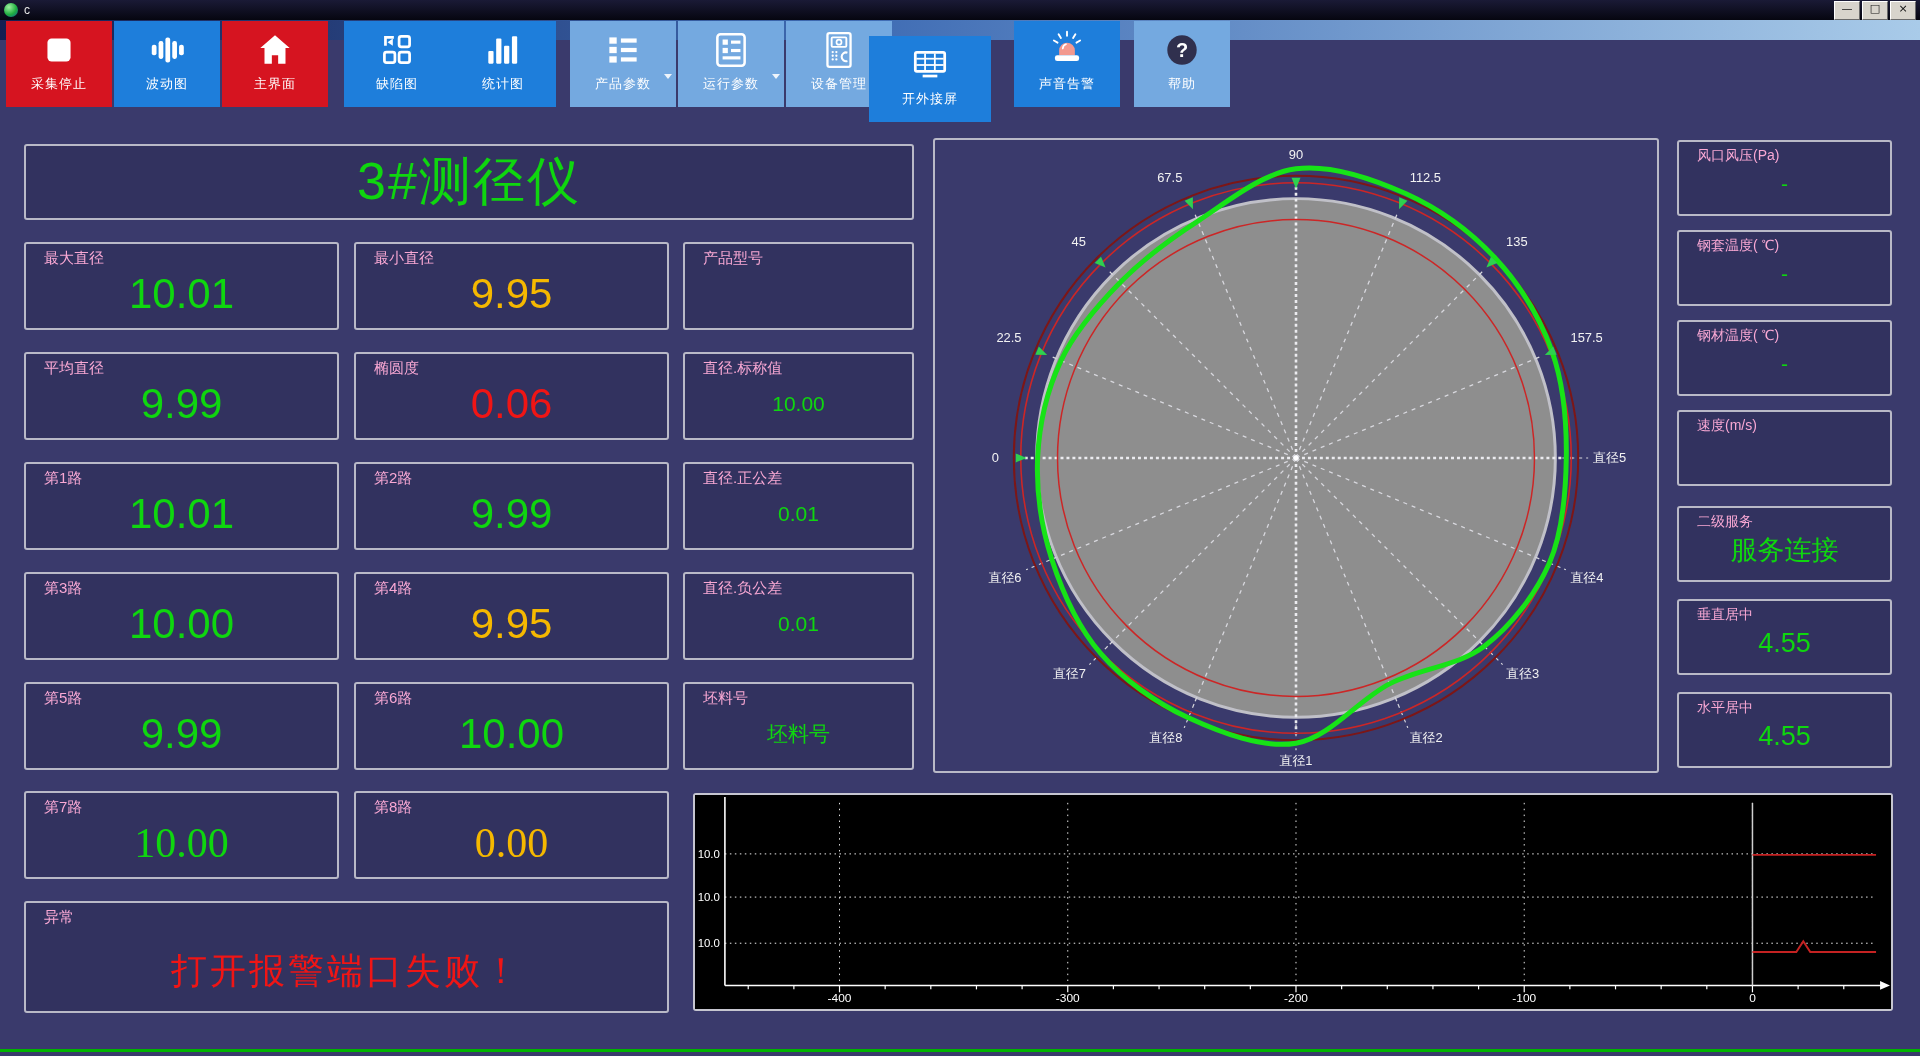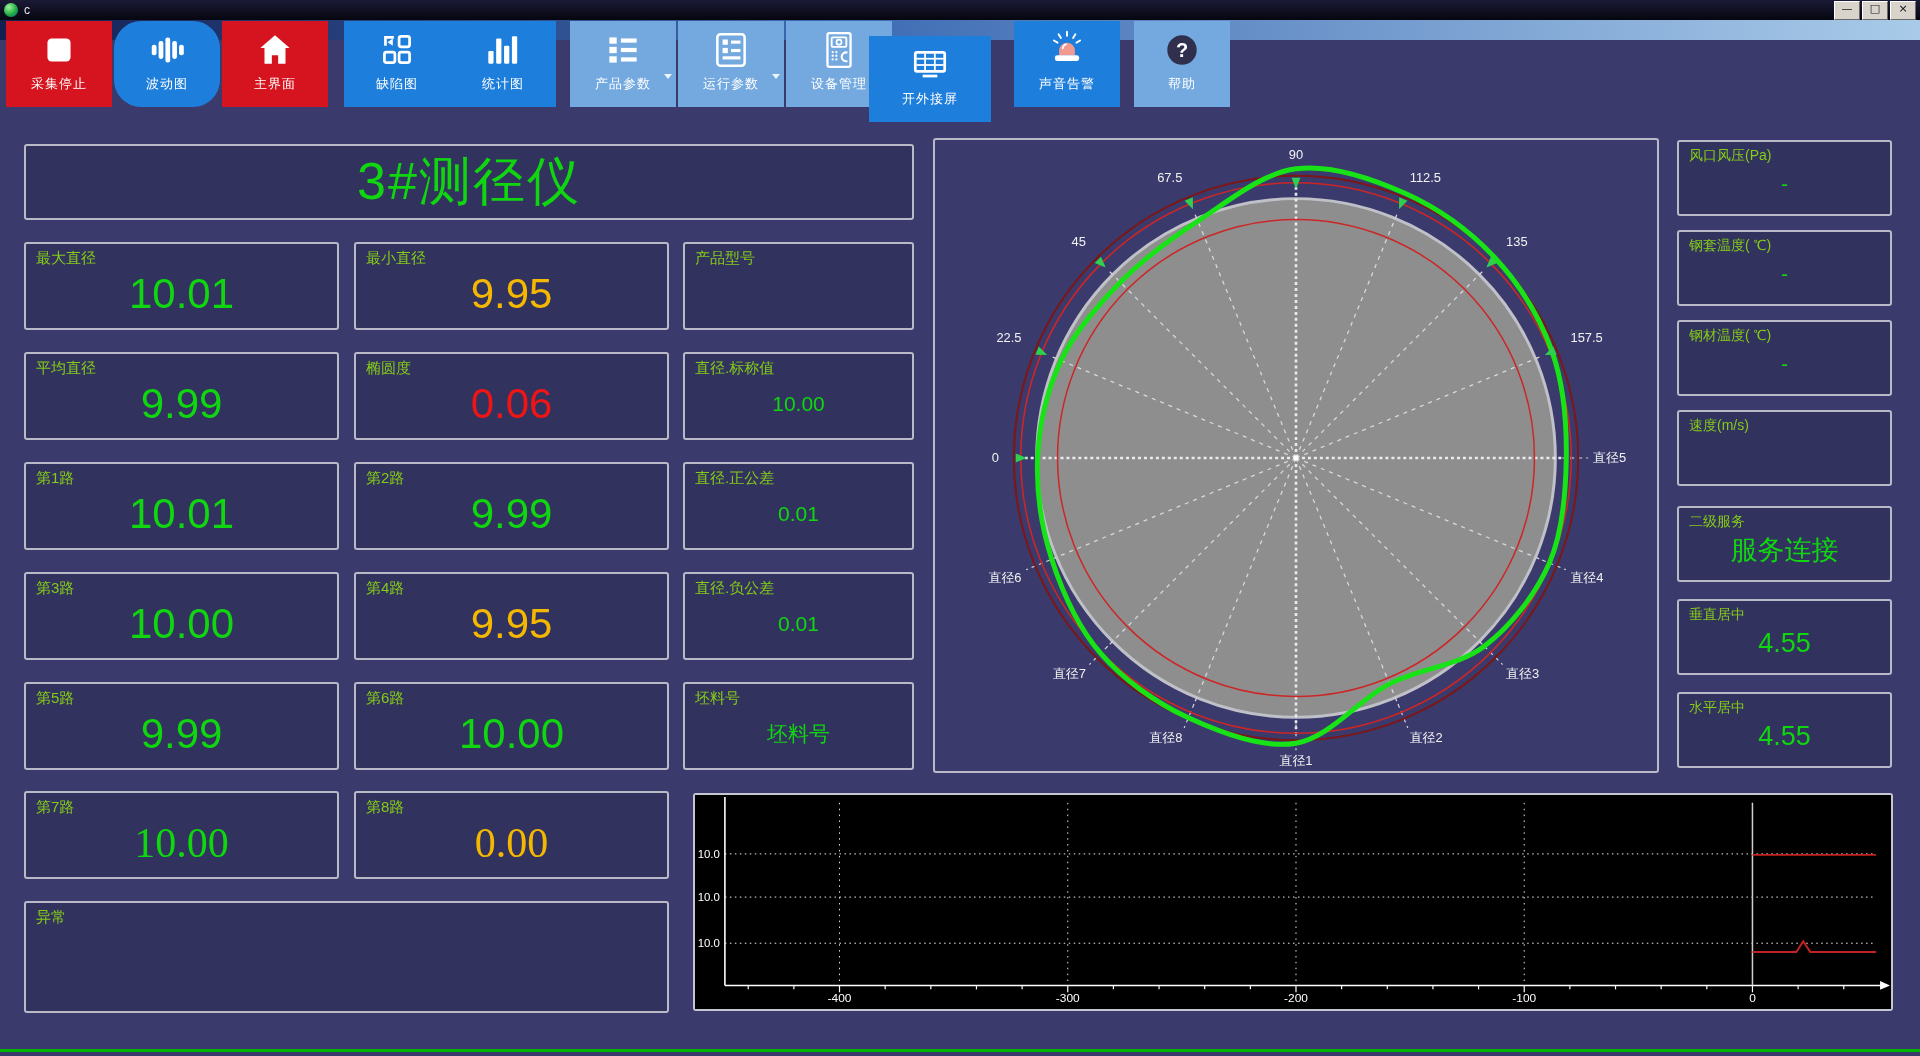--- a/index.html
+++ b/index.html
@@ -19,21 +19,21 @@
   .tb-btn{position:absolute;top:21px;height:86px;color:#fff;text-align:center;cursor:pointer;z-index:10;box-sizing:border-box}
   .tb-btn.red{background:#d61420}
   .tb-btn.blue{background:#1e7edb}
   .tb-btn.light{background:#74a9e0}
   .tb-icon{display:block;margin:8px auto 0;width:42px;height:42px}
   .tb-label{font-size:13px;margin-top:4px;letter-spacing:1px}
   .dd-arrow{position:absolute;right:4px;bottom:28px;width:0;height:0;border-left:4px solid transparent;border-right:4px solid transparent;border-top:5px solid #eef4fb}
 
   
   .panel{position:absolute;background:#32325f;border:2px solid #b9b9c7;border-radius:3px;box-sizing:border-box}
-  .p-label{position:absolute;left:10px;top:5px;font-size:15px;color:#84cc16;white-space:nowrap}
+  .p-label{position:absolute;left:18px;top:5px;font-size:15px;color:#f9a8d4;white-space:nowrap}
   .p-value{position:absolute;left:0;right:0;top:18px;bottom:2px;display:flex;align-items:center;justify-content:center;font-size:42px}
   .p-value.small{font-size:21px}
   .p-value.serif{font-family:"Liberation Serif",serif}
   .green{color:#0fd60f}
   .amber{color:#f5b800}
   .red-txt{color:#f01515}
 
   .title-panel{left:24px;top:144px;width:890px;height:76px}
   .station-title{width:100%;height:100%;display:flex;align-items:center;justify-content:center;font-size:52px;color:#0fd60f;letter-spacing:2px}
 
@@ -65,21 +65,21 @@
 </div>
 
 <div class="strip"></div>
 <div id="toolbar">
     <div class="tb-btn red" style="left: 6px; width: 106px;">
       <span class="tb-icon"><svg viewBox="0 0 40 40" width="42" height="42">
           <rect x="9" y="9" width="22" height="22" rx="4" fill="#fff"></rect>
         </svg></span>
       <div class="tb-label">采集停止</div>
     </div>
-    <div class="tb-btn blue" style="left: 114px; width: 106px; border-radius: 27px;">
+    <div class="tb-btn blue" style="left: 114px; width: 106px;">
       <span class="tb-icon"><svg viewBox="0 0 40 40" width="42" height="42">
           <g fill="#fff">
             <rect x="5.5" y="15" width="4.5" height="10" rx="2"></rect>
             <rect x="12" y="11.5" width="4.5" height="17" rx="2"></rect>
             <rect x="18.5" y="8" width="4.5" height="24" rx="2"></rect>
             <rect x="25" y="11.5" width="4.5" height="17" rx="2"></rect>
             <rect x="31.5" y="15" width="4.5" height="10" rx="2"></rect>
           </g>
         </svg></span>
       <div class="tb-label">波动图</div>
@@ -265,20 +265,21 @@
       <div class="p-value green small">0.01</div>
     </div>
     <div class="panel" style="left: 683px; top: 682px; width: 231px; height: 88px;">
       <div class="p-label">坯料号</div>
       <div class="p-value green small">坯料号</div>
     </div>
   </div>
 
 <div class="panel alarm-panel">
   <div class="p-label">异常</div>
+  <div class="alarm-msg">打开报警端口失败！</div>
 </div>
 
 <div class="panel polar-panel" id="polar-panel">
     <svg viewBox="0 0 726 635">
       <circle cx="363" cy="320" r="261" fill="#8e8e8e" stroke="#c0c0c8" stroke-width="3"></circle>
       <g>
         <line x1="363" y1="320" x2="641.0" y2="320.0" stroke="#ececf0" stroke-width="2.6" stroke-dasharray="3 3"></line>
         <line x1="631.0" y1="320.0" x2="657.0" y2="320.0" stroke="#d8d8de" stroke-width="1.2" stroke-dasharray="4 4"></line>
         <line x1="363" y1="320" x2="610.6" y2="217.4" stroke="#d8d8de" stroke-width="1.3" stroke-dasharray="4 5"></line>
         <line x1="363" y1="320" x2="552.5" y2="130.5" stroke="#d8d8de" stroke-width="1.3" stroke-dasharray="4 5"></line>

